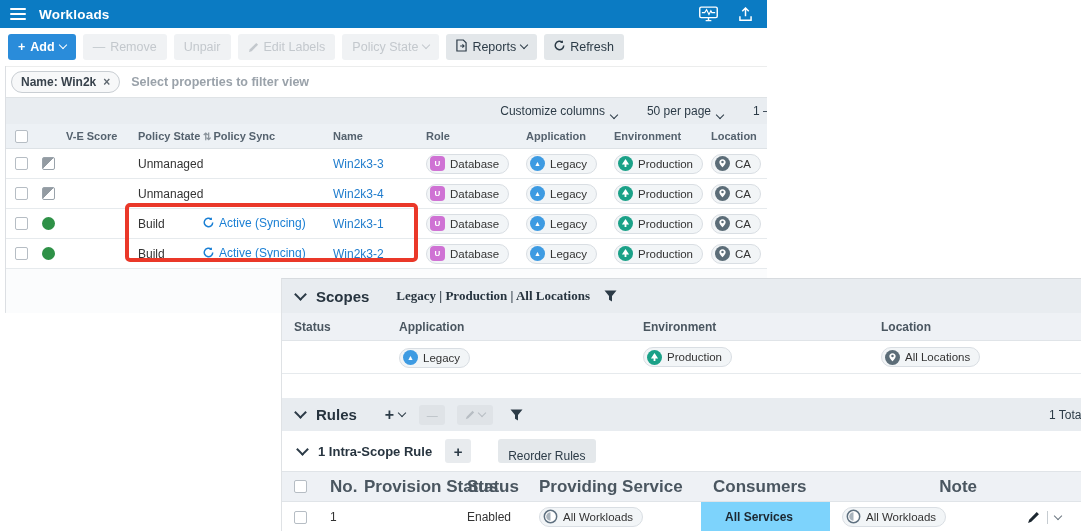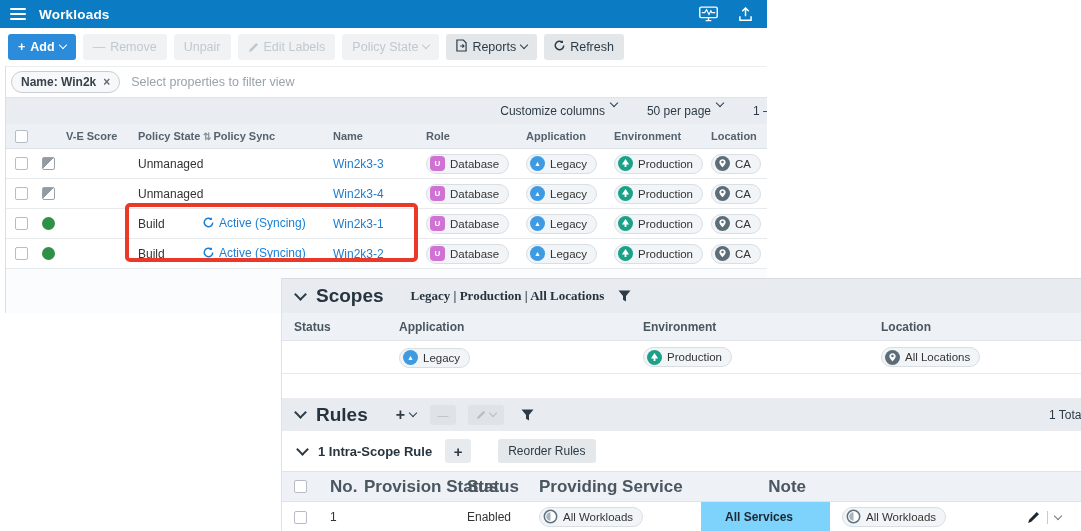--- a/index.html
+++ b/index.html
@@ -28,25 +28,25 @@
         transform:rotate(45deg);display:inline-block;margin-top:-4px;}
   .glyph{font-weight:bold;}
 
   .card{position:absolute;left:5px;top:66px;width:762px;height:247px;background:#c4b5fd;
         border-left:1px solid #dcdfe3;border-bottom:1px solid #e3e6e9;box-sizing:border-box;}
   .filter-bar{height:32px;border-top:1px solid #eceded;border-bottom:1px solid #dfe3e6;
               display:flex;align-items:center;gap:11px;padding-left:5px;box-sizing:border-box;background:#fff;}
   .pill{border:1px solid #c9ced3;background:#f7f8f9;border-radius:12px;height:20px;display:inline-flex;
         align-items:center;padding:0 9px;font-size:12px;font-weight:bold;color:#38424c;gap:7px;cursor:pointer;}
   .pill .x{color:#5f6870;font-size:12px;cursor:pointer;}
-  .placeholder{color:#9aa2aa;font-size:12.5px;}
+  .placeholder{color:#9aa2aa;font-size:12.5px;font-weight:bold;}
 
   .grid-toolbar{height:26px;background:#e9edf1;display:flex;align-items:center;justify-content:flex-end;
                 gap:30px;font-size:12px;color:#2c3b47;}
-  .gt-item{display:inline-flex;align-items:flex-start;gap:6px;cursor:pointer;}
+  .gt-item{display:inline-flex;align-items:flex-end;gap:6px;cursor:pointer;}
   .gt-range{width:16px;overflow:hidden;white-space:nowrap;margin-right:-2px;}
 
   .tgrid{display:grid;grid-template-columns:30px 26px 69px 65px 130px 93px 100px 88px 97px 1fr;align-items:center;}
   .thead{height:24px;background:#edf1f5;font-size:11px;font-weight:bold;color:#55626e;border-bottom:1px solid #dde2e6;}
   .thead>div{padding-left:7px;white-space:nowrap;}
   .thead .hscore{padding-left:4px;}
   .trow{height:29px;font-size:12px;color:#333;border-bottom:1px solid #e6eaed;background:#fff;}
   .trow>div{padding-left:7px;white-space:nowrap;}
   .cbx{width:13px;height:13px;border:1px solid #b6bdc4;border-radius:2px;background:#fff;margin-left:9px;
        padding:0 !important;cursor:pointer;box-sizing:border-box;}
@@ -71,42 +71,42 @@
   .red-box{position:absolute;left:125px;top:203px;width:293px;height:59px;box-sizing:border-box;
            border:4px solid #ea3829;border-radius:5px;z-index:6;pointer-events:none;}
 
   
   .detail{position:absolute;left:281px;top:278px;width:800px;height:253px;background:#fff;overflow:hidden;
           border-left:1px solid #dfe2e5;border-top:1px solid #d7dbdf;box-sizing:border-box;}
   .sec-head{height:34px;background:#e8ecf0;display:flex;align-items:center;color:#27343f;position:relative;}
   .sec-head.rules{height:33px;}
   .sec-chev{width:7px;height:7px;border-right:2px solid #2c3b47;border-bottom:2px solid #2c3b47;
             transform:rotate(45deg);margin-left:14px;margin-top:-4px;cursor:pointer;flex:none;}
-  .sec-title{font-size:19px;font-weight:bold;margin-left:11px;}
+  .sec-title{font-size:15px;font-weight:bold;margin-left:11px;}
   .sec-summary{font-size:13px;font-weight:bold;margin-left:27px;font-family:Liberation Serif, serif;}
   .funnel{margin-left:14px;cursor:pointer;display:inline-flex;}
   .mini-btn{height:20px;border-radius:3px;display:inline-flex;align-items:center;justify-content:center;
             gap:4px;cursor:pointer;box-sizing:border-box;}
   .mini-btn.dis{background:#dfe3e7;color:#b7bdc3;}
   .plus-drop{display:inline-flex;align-items:center;gap:5px;margin-left:28px;font-size:16px;font-weight:bold;
              color:#2c3b47;cursor:pointer;}
   .rules-total{position:absolute;left:767px;top:10px;font-size:12px;color:#2c3b47;white-space:nowrap;}
 
   .sgrid{display:grid;grid-template-columns:105px 244px 238px 1fr;align-items:center;}
   .shead{height:27px;background:#eef1f5;font-size:12px;font-weight:bold;color:#4a5660;border-bottom:1px solid #e0e4e8;}
   .shead>div,.srow>div{padding-left:12px;white-space:nowrap;}
   .srow{height:32px;background:#fff;border-bottom:1px solid #e6eaed;}
   .gap{height:24px;background:#fff;}
 
   .intra-bar{height:40px;background:#fff;display:flex;align-items:center;}
   .intra-label{font-size:13px;font-weight:bold;color:#27343f;margin-left:11px;}
   .sq-btn{width:26px;height:24px;background:#e8ebee;border-radius:3px;display:inline-flex;align-items:center;
           justify-content:center;font-size:15px;font-weight:bold;color:#2c3b47;margin-left:13px;cursor:pointer;}
   .reorder-btn{height:24px;background:#e4e8eb;border-radius:3px;font-size:12px;color:#2c3b47;
-               display:inline-flex;align-items:center;padding:0 10px;margin-left:27px;cursor:pointer;}
+               display:inline-flex;align-items:flex-end;padding:0 10px;margin-left:27px;cursor:pointer;}
   .pag{margin-left:auto;display:flex;align-items:center;font-size:12px;color:#39454f;}
   .pag-btn{width:26px;height:24px;background:#e2e6ea;border-radius:3px;display:inline-flex;align-items:center;
            justify-content:center;cursor:pointer;}
   .pag-btn .chev{border-color:#c3c9ce;}
   .pag-btn.prev{margin-left:13px;}
   .pag-btn.prev .chev{transform:rotate(135deg);margin:0 0 0 2px;}
   .pag-btn.next{margin-left:6px;margin-right:-7px;}
   .pag-btn.next .chev{transform:rotate(-45deg);margin:0 2px 0 0;}
 
   .rgrid{display:grid;grid-template-columns:36px 34px 103px 72px 174px 129px 171px 1fr;align-items:center;}
@@ -466,20 +466,21 @@
           <span>Reorder Rules</span>
         </span>
     </div>
 
     <div class="rgrid rhead">
       <div class="cbx" style="padding:0;"></div>
       <div>No.</div>
       <div>Provision Status</div>
       <div>Status</div>
       <div>Providing Service</div>
+      <div>Consumers</div>
       <div style="text-align:right;padding-right:24px;">Note</div>
     </div>
 
     <div class="rgrid rrow">
       <div class="cbx" style="padding:0;"></div>
       <div>1</div>
       <div></div>
       <div>Enabled</div>
       <div><span class="badge">
             <span class="wl-icon">

